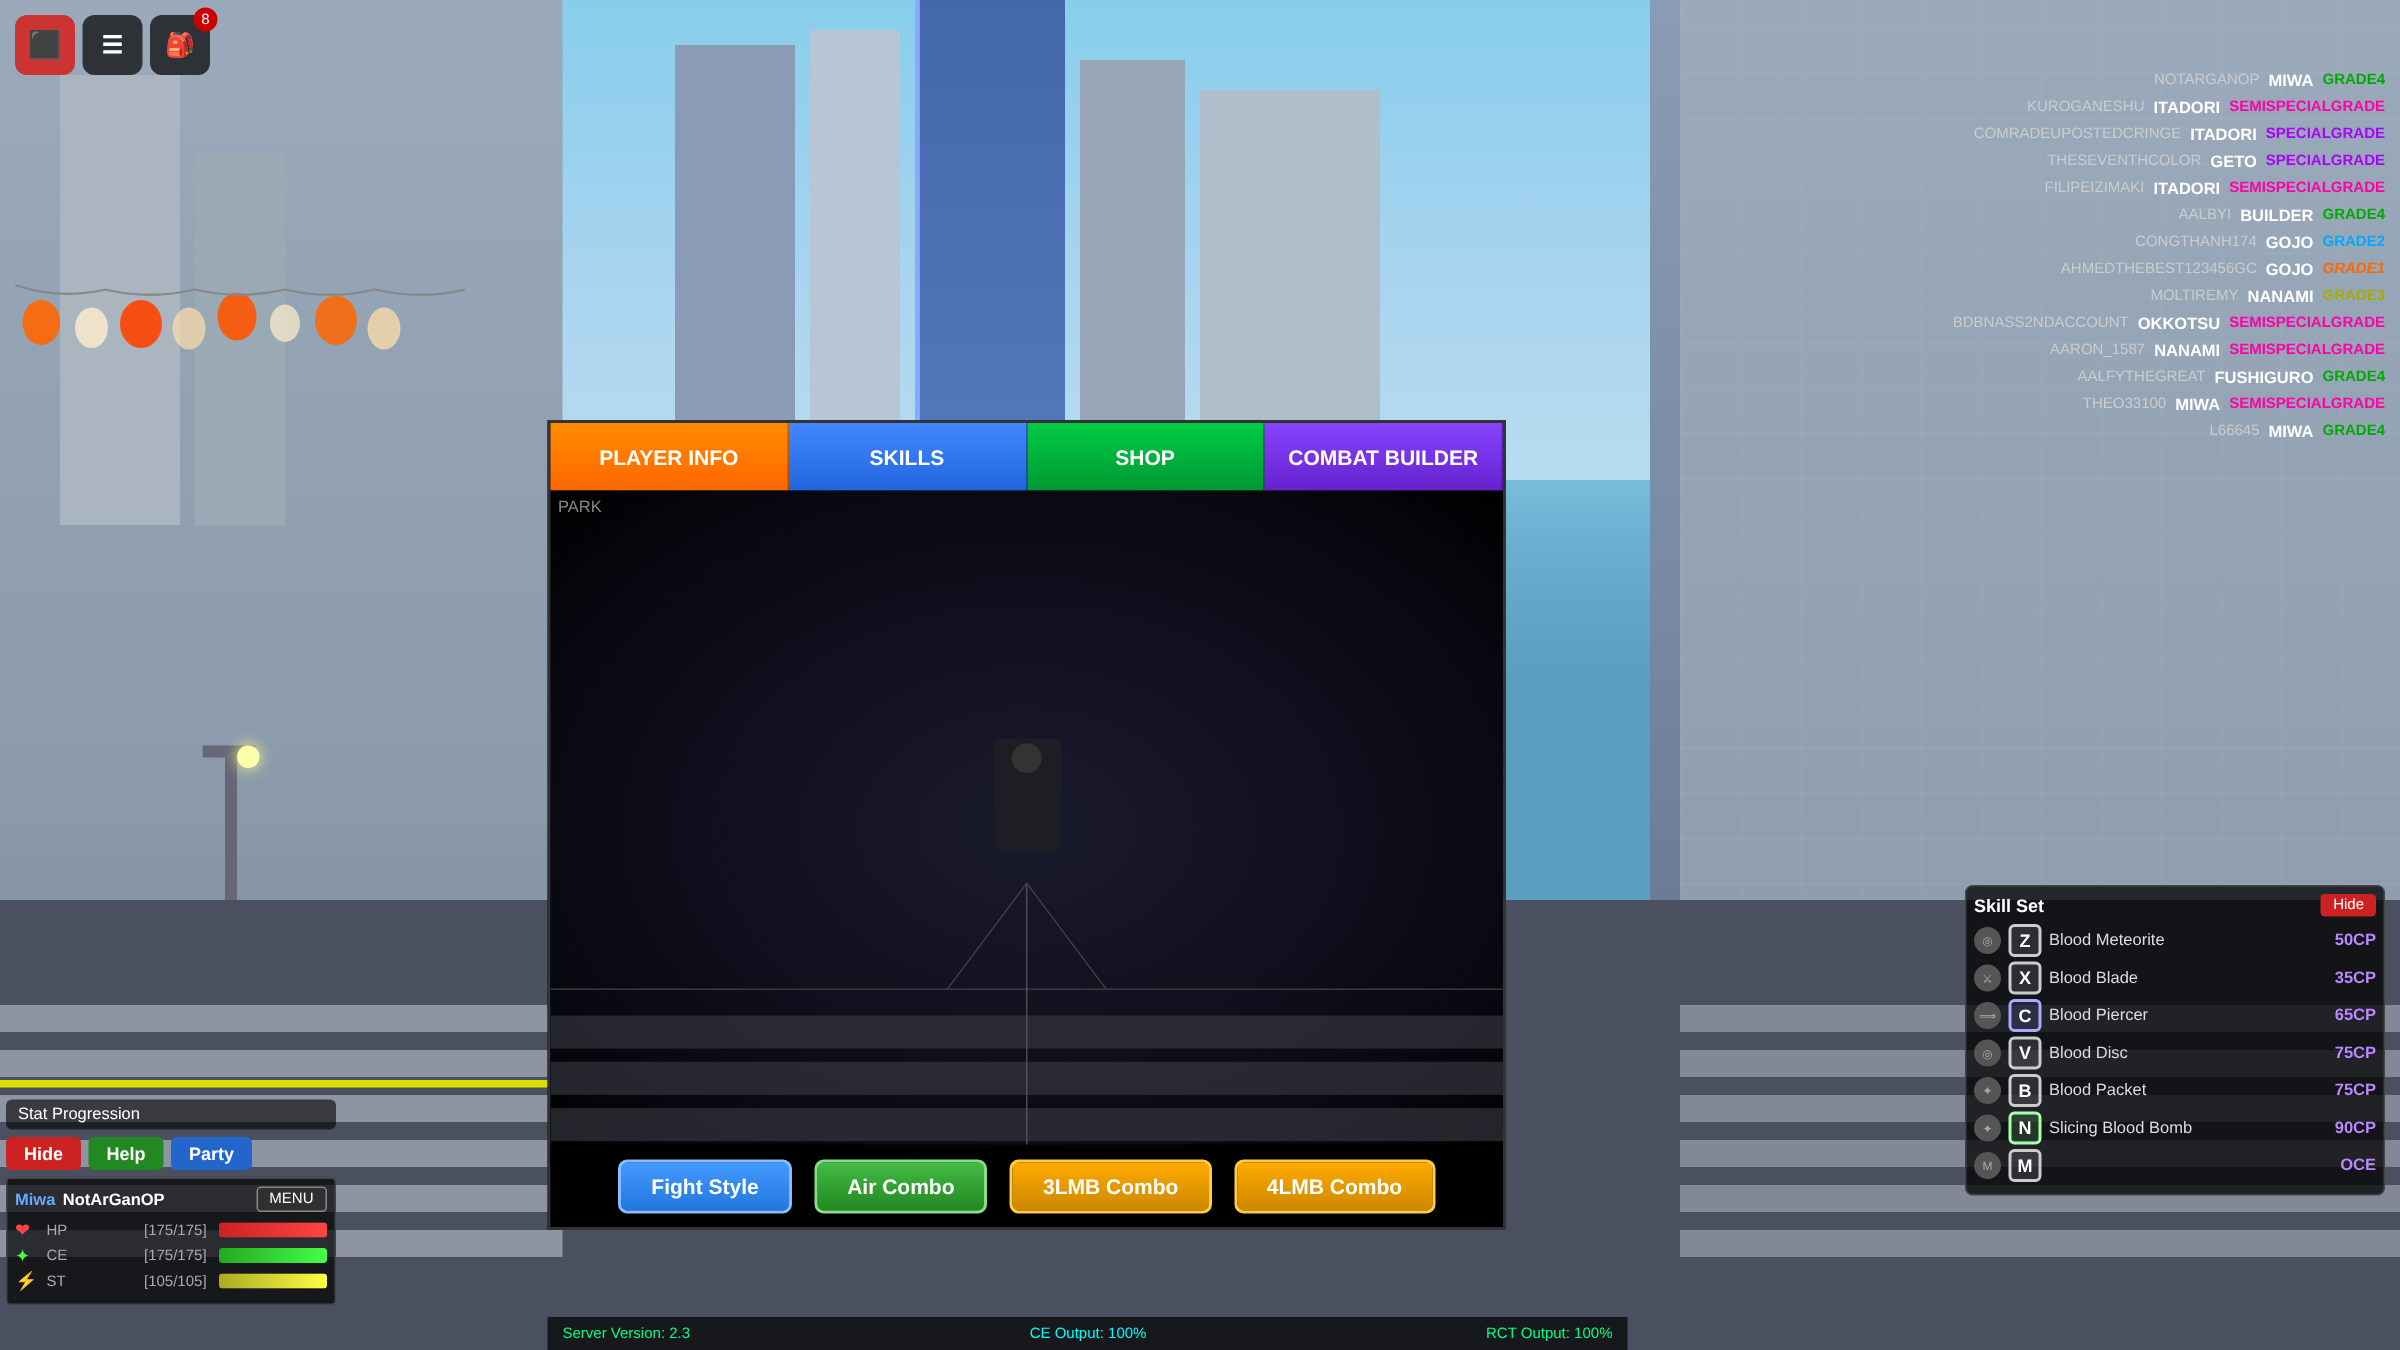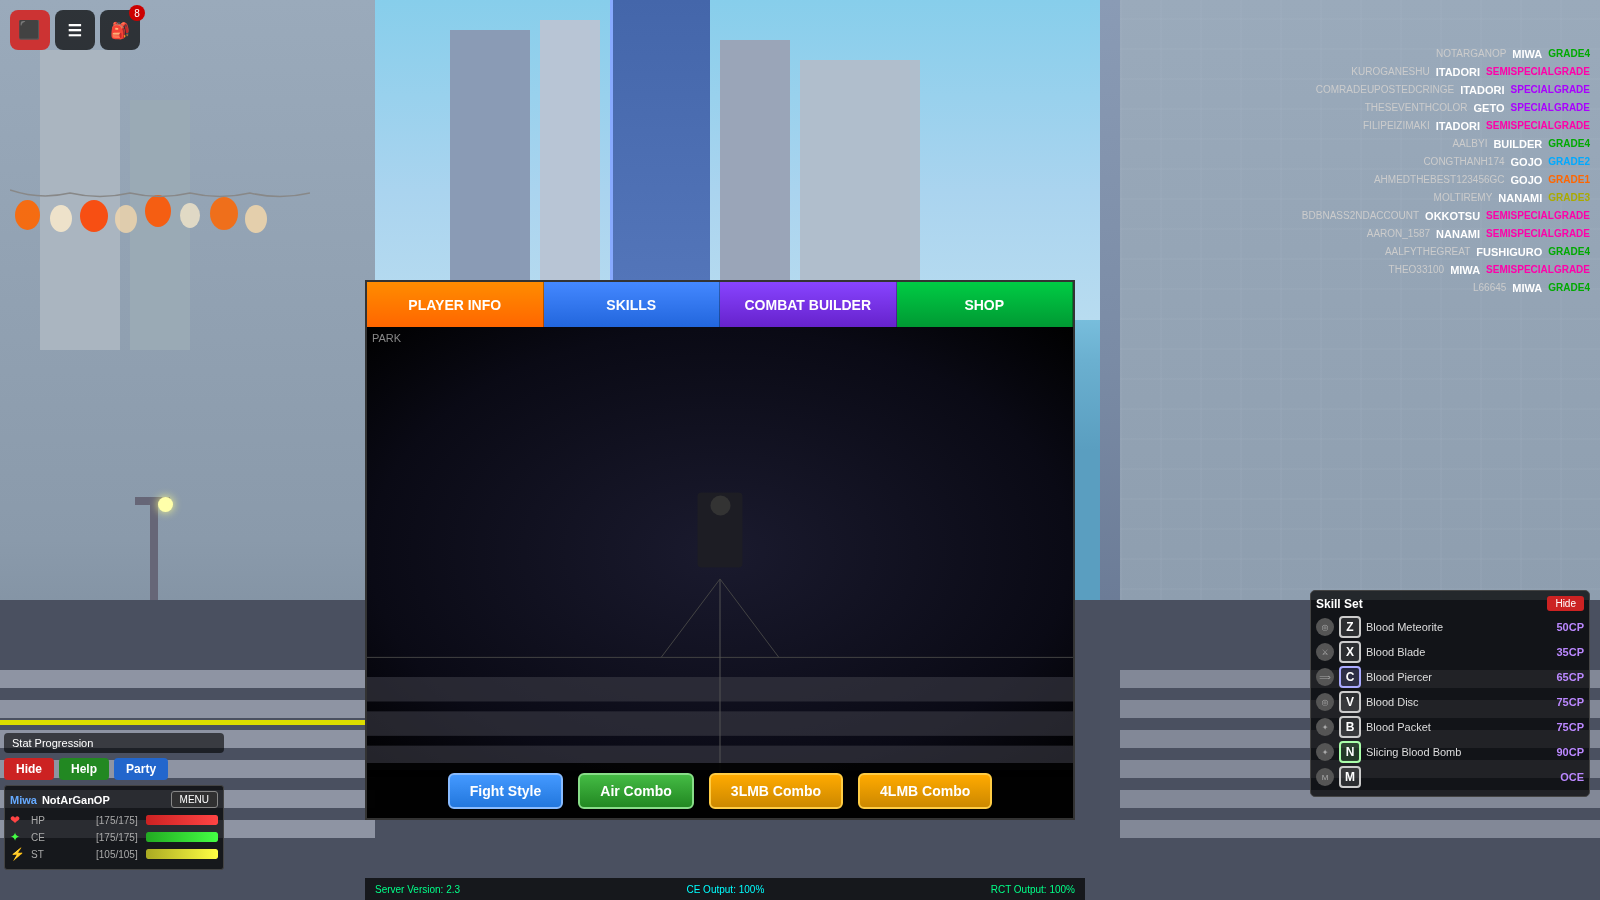--- a/index.html
+++ b/index.html
@@ -90,30 +90,30 @@
       align-items: center;
       justify-content: flex-end;
     }
 
     .player-name { color: #CCCCCC; font-size: 10px; }
     .player-char { color: white; font-weight: bold; font-size: 11px; }
     .grade-badge { font-size: 10px; font-weight: bold; }
     .grade-4 { color: #00AA00; }
     .grade-3 { color: #AAAA00; }
     .grade-2 { color: #00AAFF; }
-    .grade-1 { color: #FF6600; }
+    .grade-1 { color: #FF6600; font-style: italic; }
     .grade-special { color: #AA00FF; }
     .grade-semispecial { color: #FF00AA; }
 
     
     #main-panel {
       position: absolute;
       top: 280px;
       left: 365px;
-      width: 710px;
+      width: 639px;
       height: 540px;
       background: rgba(0,0,0,0.85);
       border: 2px solid #333;
       pointer-events: all;
     }
 
     
     #tab-bar {
       display: flex;
       height: 45px;
@@ -572,22 +572,22 @@
       <span class="player-char">MIWA</span>
       <span class="grade-badge grade-4">GRADE4</span>
     </div>
   </div>
 
   <div id="main-panel">
 
     <div id="tab-bar">
       <div class="tab tab-player-info">PLAYER INFO</div>
       <div class="tab tab-skills">SKILLS</div>
+      <div class="tab tab-shop">SHOP</div>
       <div class="tab tab-combat">COMBAT BUILDER</div>
-      <div class="tab tab-shop">SHOP</div>
     </div>
 
     <div id="panel-content">
       <span class="park-label">PARK</span>
 
 
       <div style="position:absolute;top:45%;left:50%;transform:translate(-50%,-50%);width:45px;height:75px;background:rgba(30,30,35,0.9);border-radius:4px;">
         <div style="width:20px;height:20px;border-radius:50%;background:#333;margin:0 auto;margin-top:3px;"></div>
       </div>
 

